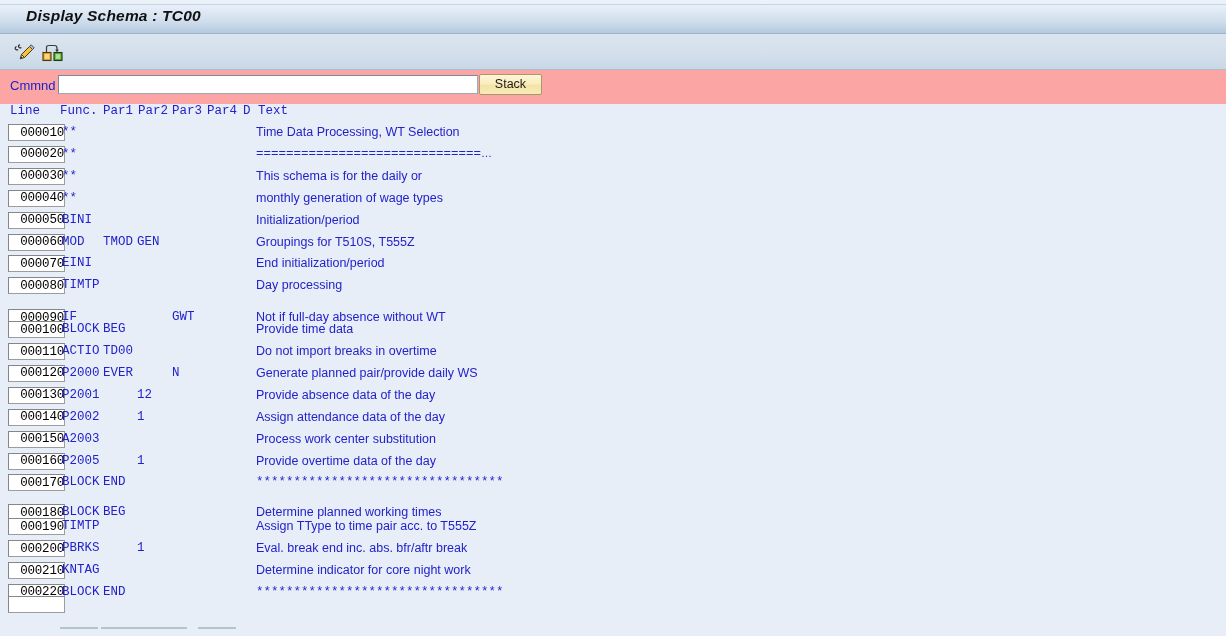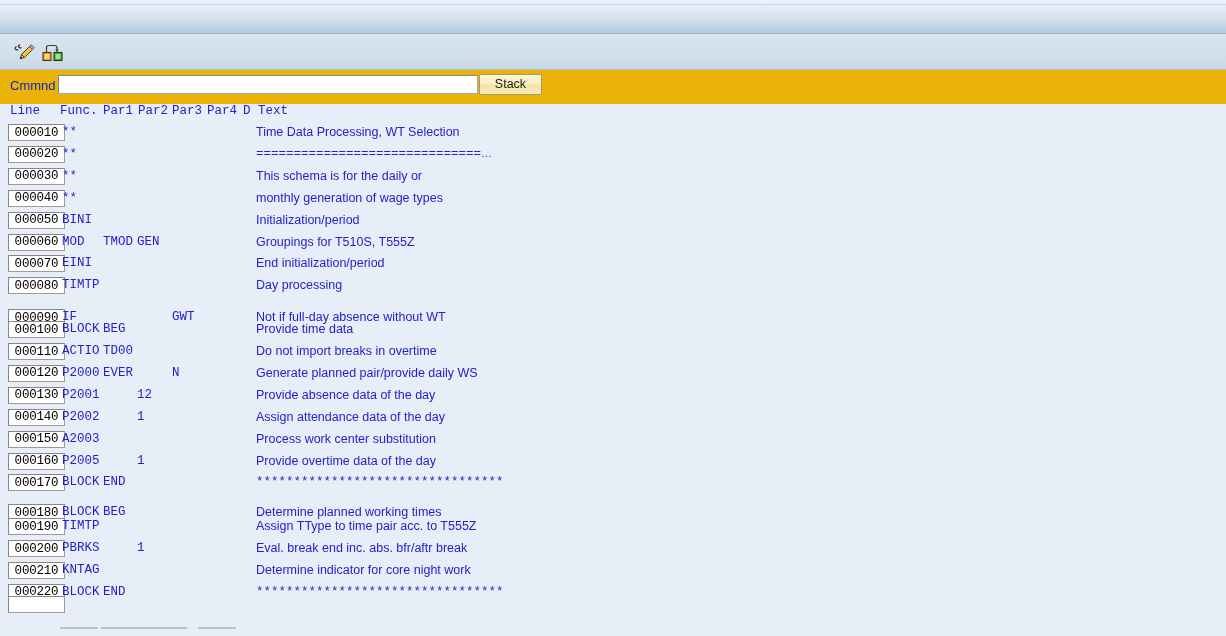--- a/index.html
+++ b/index.html
@@ -82,21 +82,21 @@
     vertical-align: 2px;
     margin-right: 3px;
   }
 
   
   .cmdrow {
     position: absolute;
     left: 0; top: 70px;
     width: 1226px;
     height: 34px;
-    background: #eab308;
+    background: #fca5a5;
   }
   .cmd-label {
     position: absolute;
     left: 10px;
     top: 8px;
     font-size: 13px;
     color: #1c22c8;
     font-family: "Liberation Sans", sans-serif;
     white-space: nowrap;
   }
@@ -170,21 +170,21 @@
     top: 1px;
     width: 57px;
     height: 17px;
     background: #ffffff;
     border: 1px solid #9c9c9c;
     border-top-color: #868686;
     border-left-color: #868686;
     font-family: "Liberation Mono", monospace;
     font-size: 12.5px;
     color: #000000;
-    text-align: center;
+    text-align: right;
     line-height: 16px;
     box-sizing: border-box;
     padding: 0;
     letter-spacing: -0.2px;
   }
   .cell {
     position: absolute;
     top: 2px;
     font-family: "Liberation Mono", monospace;
     font-size: 12.5px;
@@ -236,20 +236,21 @@
   }
   #cut-l1 { left: 60px;  width: 38px; }
   #cut-l2 { left: 101px; width: 86px; }
   #cut-l3 { left: 198px; width: 38px; }
 </style>
 </head>
 <body>
 
 <div class="titlebar">
   <div class="tb-inner"></div>
+  <div class="title-text">Display Schema : TC00</div>
 </div>
 
 <div class="toolbar">
 
   <div class="tbtn" id="btn-edit">
     <svg width="26" height="24" viewBox="0 0 26 24" xmlns="http://www.w3.org/2000/svg">
 
       <path d="M4.5 6.5 q-2 1 -1 2.6 q1 1.4 2.6 0.3" fill="none" stroke="#2b2b2b" stroke-width="1.2"></path>
       <path d="M7.8 4.6 q-2 1 -1 2.6 q1 1.4 2.6 0.3" fill="none" stroke="#2b2b2b" stroke-width="1.2"></path>
 

